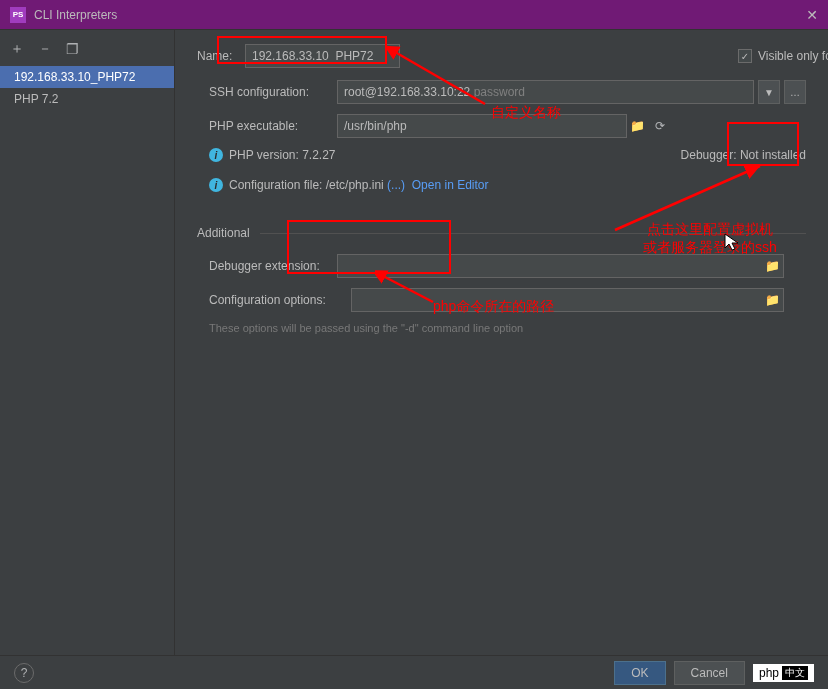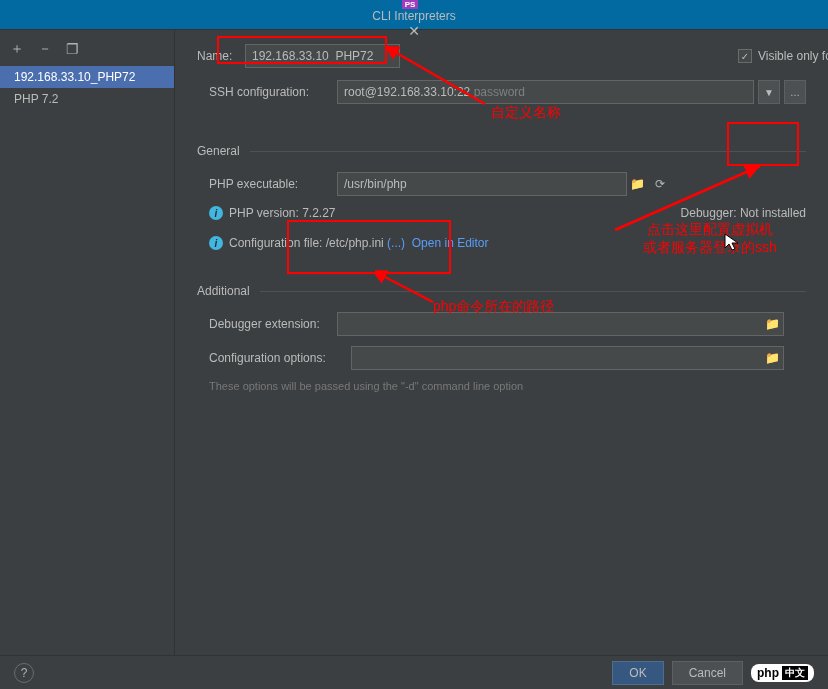--- a/index.html
+++ b/index.html
@@ -1,18 +1,18 @@
 <!DOCTYPE html>
 <html><head>
   <meta charset="utf-8">
   <style>
     * { margin: 0; padding: 0; box-sizing: border-box; font-family: "Segoe UI", Arial, sans-serif; }
     body { background: #3c3f41; color: #bbbbbb; width: 828px; height: 689px; overflow: hidden; font-size: 12px; }
     
-    .titlebar { display: flex; align-items: center; height: 30px; padding: 0 10px; border-bottom: 1px solid #323232; background: #0369a1; flex-direction: column; }
+    .titlebar { display: flex; align-items: center; height: 30px; padding: 0 10px; border-bottom: 1px solid #323232; background: #701a75; }
     .titlebar .app-icon { width: 16px; height: 16px; background: #a03cbe; display: flex; align-items: center; justify-content: center; font-size: 8px; color: #fff; font-weight: bold; margin-right: 8px; }
     .titlebar .title { flex: 1; color: #bbbbbb; font-size: 12px; }
     .titlebar .close { color: #bbbbbb; font-size: 14px; cursor: pointer; }
     
     .body { display: flex; height: 625px; }
     
     .sidebar { width: 175px; border-right: 1px solid #323232; padding-top: 6px; }
     .toolbar { display: flex; gap: 14px; padding: 4px 10px 8px 10px; align-items: center; }
     .toolbar .tb-icon { color: #afb1b3; font-size: 14px; cursor: pointer; }
     .list-item { padding: 4px 14px; color: #bbbbbb; cursor: pointer; font-size: 12px; }
@@ -47,21 +47,21 @@
     
     .hint { color: #787878; font-size: 11px; padding-left: 12px; margin-top: 2px; }
     
     .redbox { border: 2px solid #ff0000; position: absolute; pointer-events: none; }
     .redtext { color: #ff0000; position: absolute; font-size: 14px; pointer-events: none; }
     
     .footer { position: absolute; bottom: 0; left: 0; right: 0; height: 34px; border-top: 1px solid #323232; display: flex; align-items: center; padding: 0 14px; background: #3c3f41; }
     .help-icon { width: 20px; height: 20px; border: 1px solid #6b6b6b; border-radius: 50%; display: flex; align-items: center; justify-content: center; color: #afb1b3; cursor: pointer; font-size: 12px; }
     .btn { height: 24px; padding: 0 16px; border: 1px solid #5e6060; background: #4c5052; color: #bbbbbb; cursor: pointer; margin-left: 8px; font-size: 12px; }
     .btn.primary { background: #365880; border-color: #4c708c; color: #bbbbbb; }
-    .php-badge { margin-left: 8px; background: #fff; color: #000; padding: 2px 6px; font-size: 12px; font-weight: bold; display: flex; align-items: center; border-radius: 8px;}
+    .php-badge { margin-left: 8px; background: #fff; color: #000; padding: 2px 6px; font-size: 12px; font-weight: normal; display: flex; align-items: center;}
     .php-badge .cn { background: #000; color:#fff; padding: 0 3px; margin-left: 3px; font-size:10px;}
     
     .ssh-value { color: #808080; }
     .ssh-value .user { color: #bbbbbb; }
     
     svg.arrow-svg { position: absolute; pointer-events: none; }
   </style>
 </head>
 <body>
 
@@ -96,24 +96,20 @@
 
     <div class="field-row">
       <span class="label">SSH configuration:</span>
       <div class="input field-input ssh-value" style="display:flex;align-items:center;">
         <span class="user">root@192.168.33.10:22</span>&nbsp;<span>password</span>
       </div>
       <div class="dropdown-btn">▼</div>
       <div class="more-btn">…</div>
     </div>
 
-    <div class="section-header" style="margin-top:40px;">
-      <span class="label">General</span>
-      <div class="line"></div>
-    </div>
 
     <div class="field-row">
       <span class="label">PHP executable:</span>
       <input class="input field-input" style="max-width: 290px;" value="/usr/bin/php">
       <div class="browse-btn">📁</div>
       <div class="browse-btn">⟳</div>
     </div>
 
     <div class="info-row">
       <div class="info-icon">i</div>

